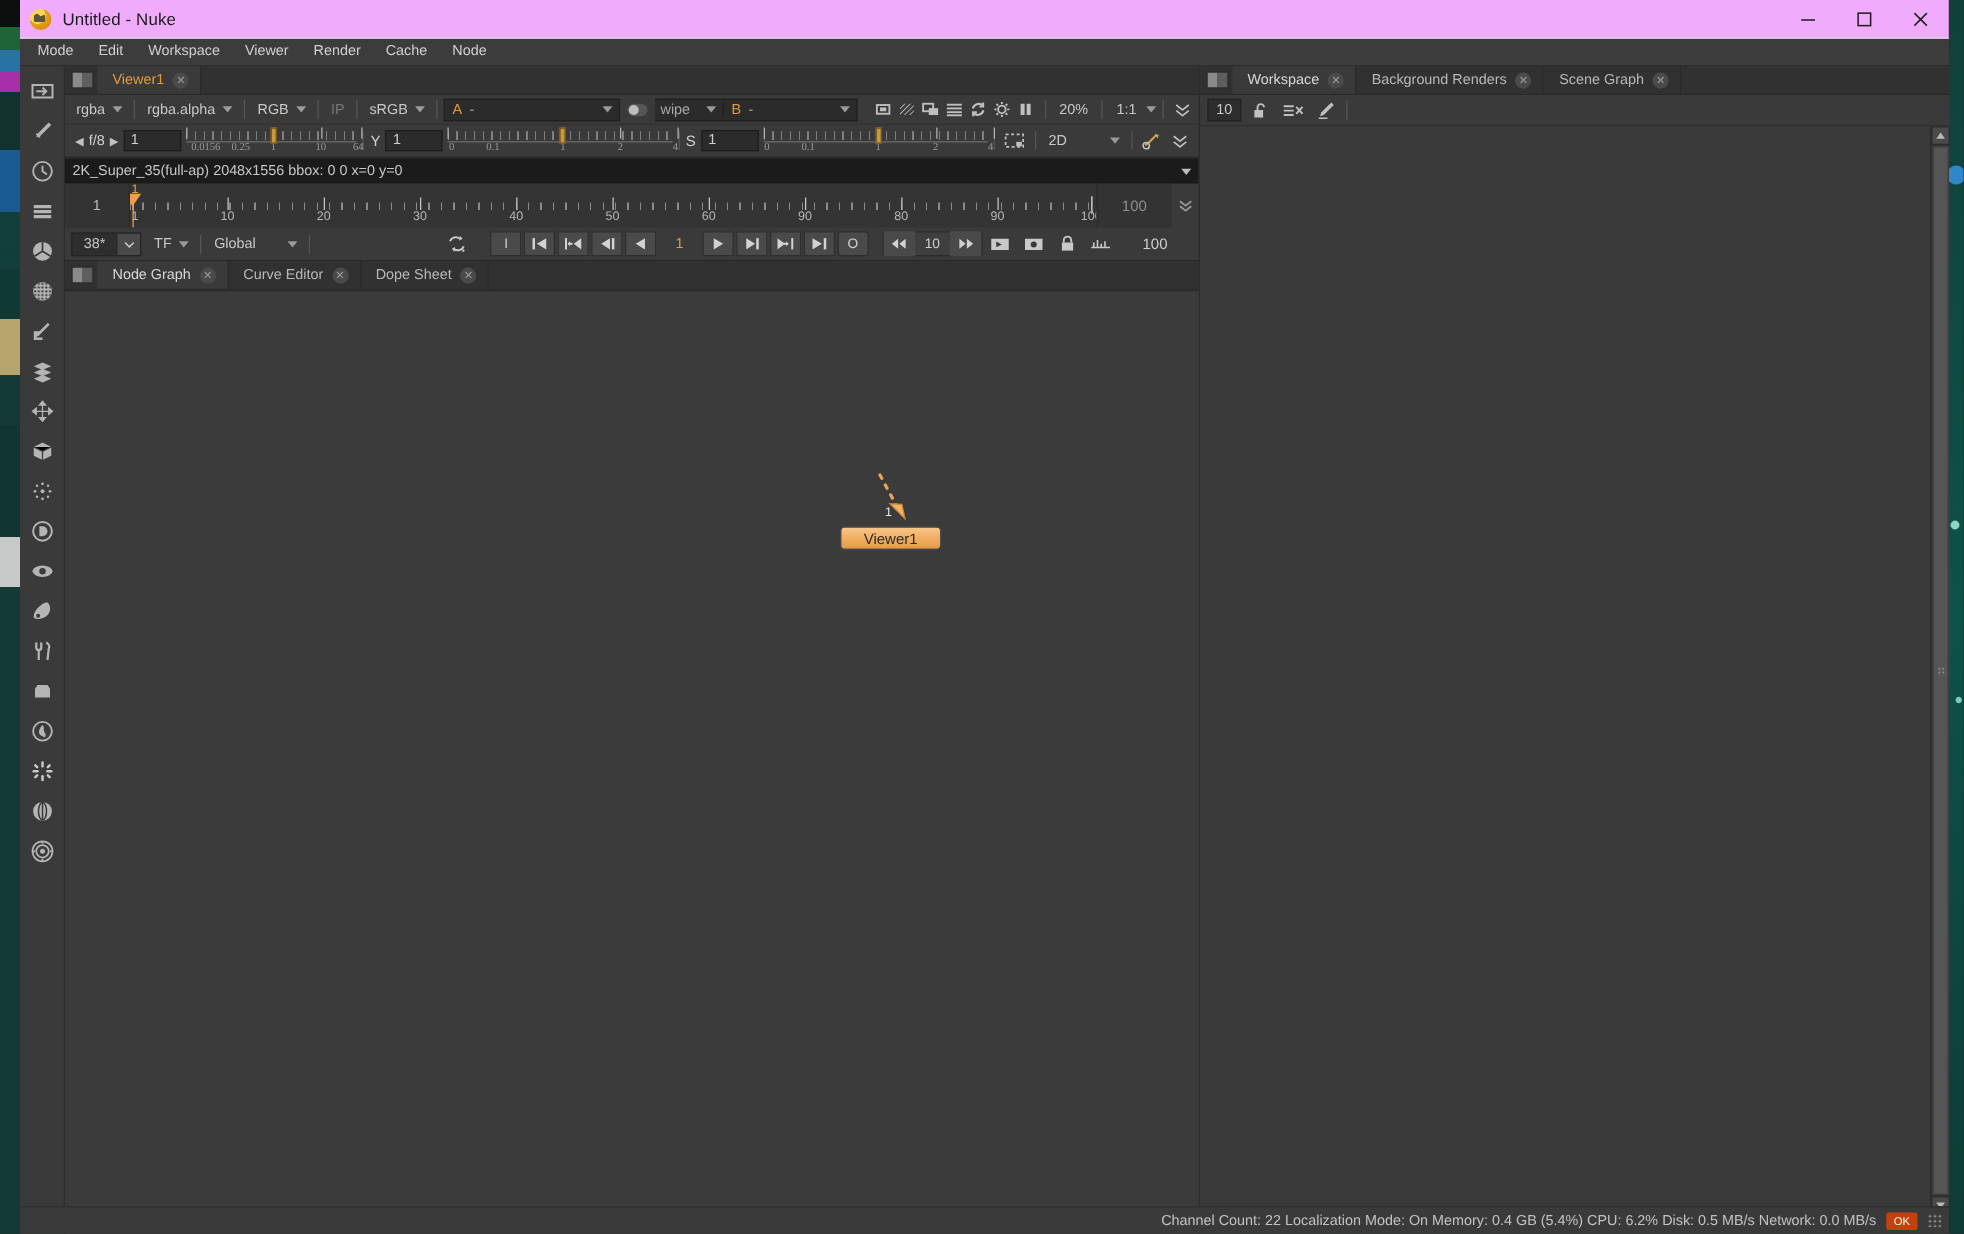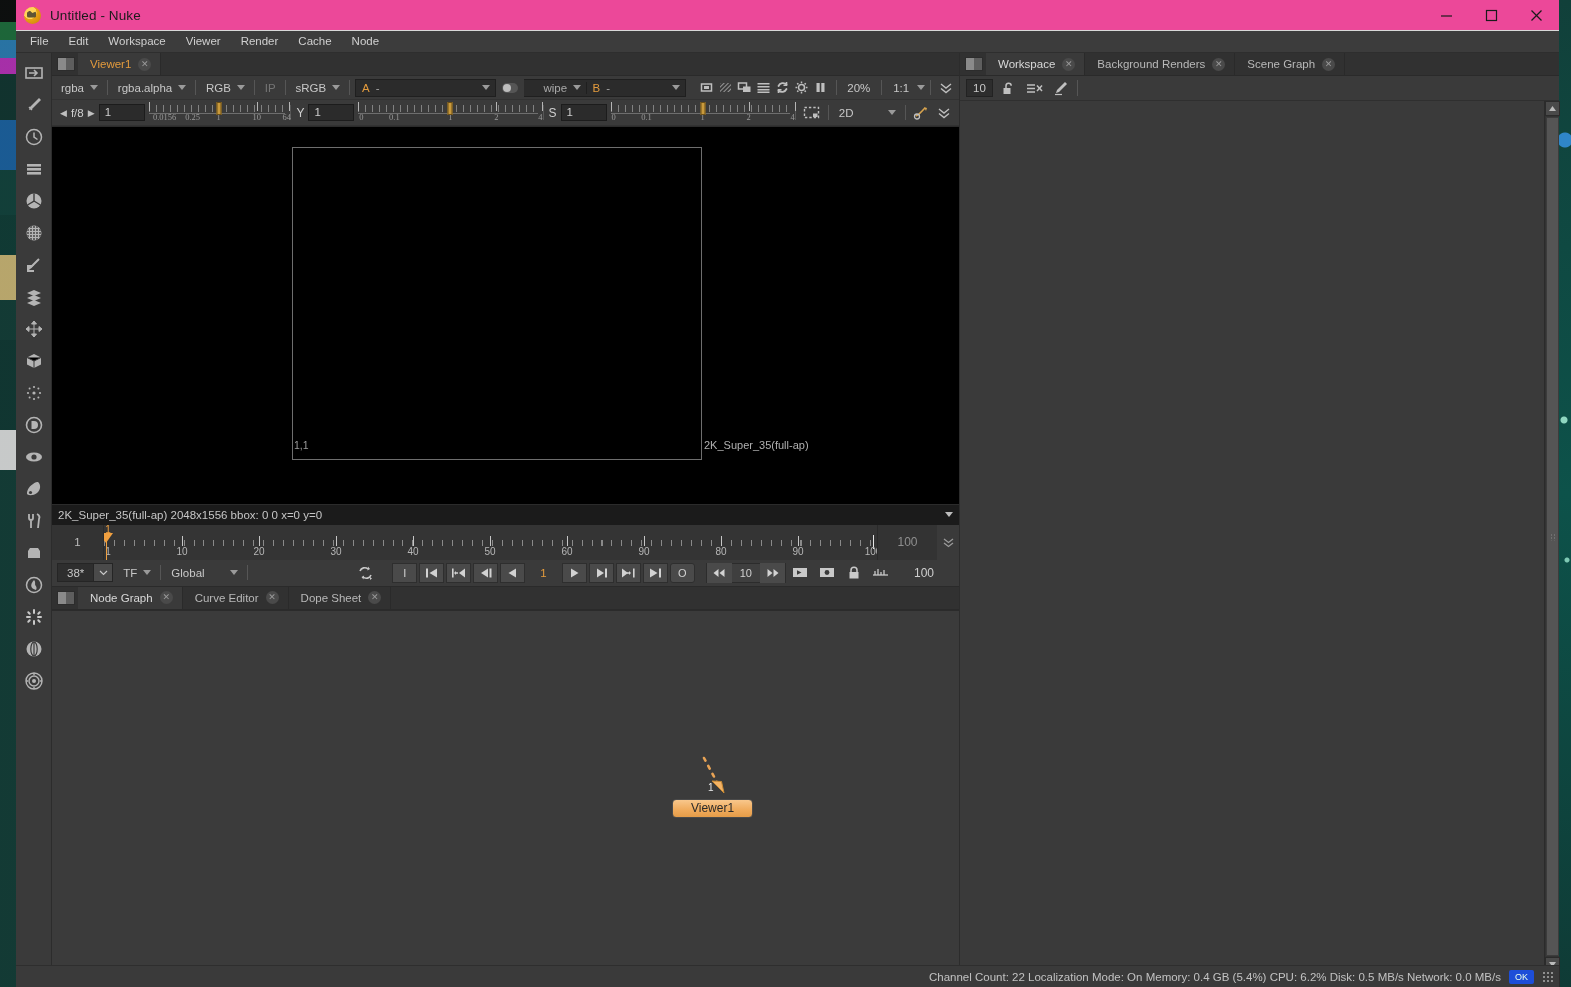--- a/index.html
+++ b/index.html
@@ -39,21 +39,21 @@
   
   .window {
     position: absolute; left: 16px; top: 0;
     width: 1543px; height: 987px;
     background: #393939;
   }
 
   
   .titlebar {
     position: relative; height: 31px; width: 100%;
-    background: #ec4899;
+    background: #f0abfc;
     display: flex; align-items: center;
     border-bottom: 1px solid #d8d8d8;
   }
   .title-ico {
     width: 17px; height: 17px; margin-left: 8px; margin-right: 9px;
     border-radius: 50%;
     background: radial-gradient(circle at 35% 32%, #ffd558 0 40%, #e8a317 42%, #c97d06 100%);
     position: relative; flex: none;
   }
   .title-ico::after {
@@ -326,21 +326,21 @@
 
   
   .statusbar {
     position: absolute; left: 16px; bottom: 0; width: 1543px; height: 22px;
     background: #3a3a3a; display: flex; align-items: center;
     justify-content: flex-end; padding-right: 6px; gap: 8px;
     border-top: 1px solid #2e2e2e;
   }
   .status-text { font-size: 11.5px; color: #c2c2c2; }
   .status-ok {
-    background: #1d4ed8; color: #eaffea; font-size: 9px;
+    background: #c2410c; color: #eaffea; font-size: 9px;
     padding: 1px 6px; border-radius: 2px; line-height: 12px;
   }
   .grip {
     width: 11px; height: 11px;
     background-image: radial-gradient(#8f8f8f 38%, transparent 40%);
     background-size: 4px 4px;
   }
 </style>
 </head>
 <body>
@@ -369,21 +369,21 @@
         <div class="winbtn">
           <svg width="13" height="13" viewBox="0 0 13 13">
               <line x1="1.5" y1="1.5" x2="11.5" y2="11.5" stroke="#1b1b1b" stroke-width="1.2"></line>
               <line x1="11.5" y1="1.5" x2="1.5" y2="11.5" stroke="#1b1b1b" stroke-width="1.2"></line>
             </svg>
         </div>
       </div>
     </div>
 
     <div class="menubar">
-      <div class="menu-item">File</div>
+      <div class="menu-item">Mode</div>
       <div class="menu-item">Edit</div>
       <div class="menu-item">Workspace</div>
       <div class="menu-item">Viewer</div>
       <div class="menu-item">Render</div>
       <div class="menu-item">Cache</div>
       <div class="menu-item">Node</div>
     </div>
 
     <div class="body">
 
@@ -572,21 +572,21 @@
           </div>
           <div class="vsep"></div>
 
           <div class="ab-box" style="width:170px">
             <span class="ab-key">A</span>
             <span class="ab-val">-</span>
             <span class="caret ab-caret"></span>
           </div>
           <div class="toggle-pill"></div>
           <div class="ab-box" style="width:195px;border-left:none">
-            <span class="ab-val" style="width:auto;padding-left:19px">wipe</span>
+            <span class="ab-val" style="width:auto;padding-left:4px">wipe</span>
             <span class="caret ab-caret"></span>
             <span class="ab-key" style="border-left:1px solid #1f1f1f">B</span>
             <span class="ab-val" style="width:60px">-</span>
             <span class="caret ab-caret"></span>
           </div>
 
           <div style="width:14px"></div>
           <div class="vicon">
             <svg width="15" height="15" viewBox="0 0 15 15">
                 <rect x="2.5" y="4" width="10" height="7" fill="none" stroke="#bfbfbf" stroke-width="1.5"></rect>
@@ -738,25 +738,20 @@
                 <path d="M11 2l3 1-1 3z" fill="#d8a44e"></path>
               </svg>
           </div>
           <div class="vicon">
             <svg width="14" height="14" viewBox="0 0 14 14">
                 <path d="M2 3l5 4 5-4M2 7.5l5 4 5-4" stroke="#bfbfbf" stroke-width="1.4" fill="none"></path>
               </svg>
           </div>
         </div>
 
-        <div class="viewer">
-          <div class="fmt-box" style="left:240px; top:20px; width:410px; height:313px;"></div>
-          <div class="fmt-origin" style="left:242px; top:312px;">1,1</div>
-          <div class="fmt-name" style="left:652px; top:312px;">2K_Super_35(full-ap)</div>
-        </div>
 
         <div class="infobar">
           <span>2K_Super_35(full-ap) 2048x1556  bbox: 0 0   x=0 y=0</span>
           <span class="spacer"></span>
           <span class="caret infocaret"></span>
         </div>
 
         <div class="timeline-wrap">
           <div class="tl-row">
             <div class="tl-startbox">1</div>

